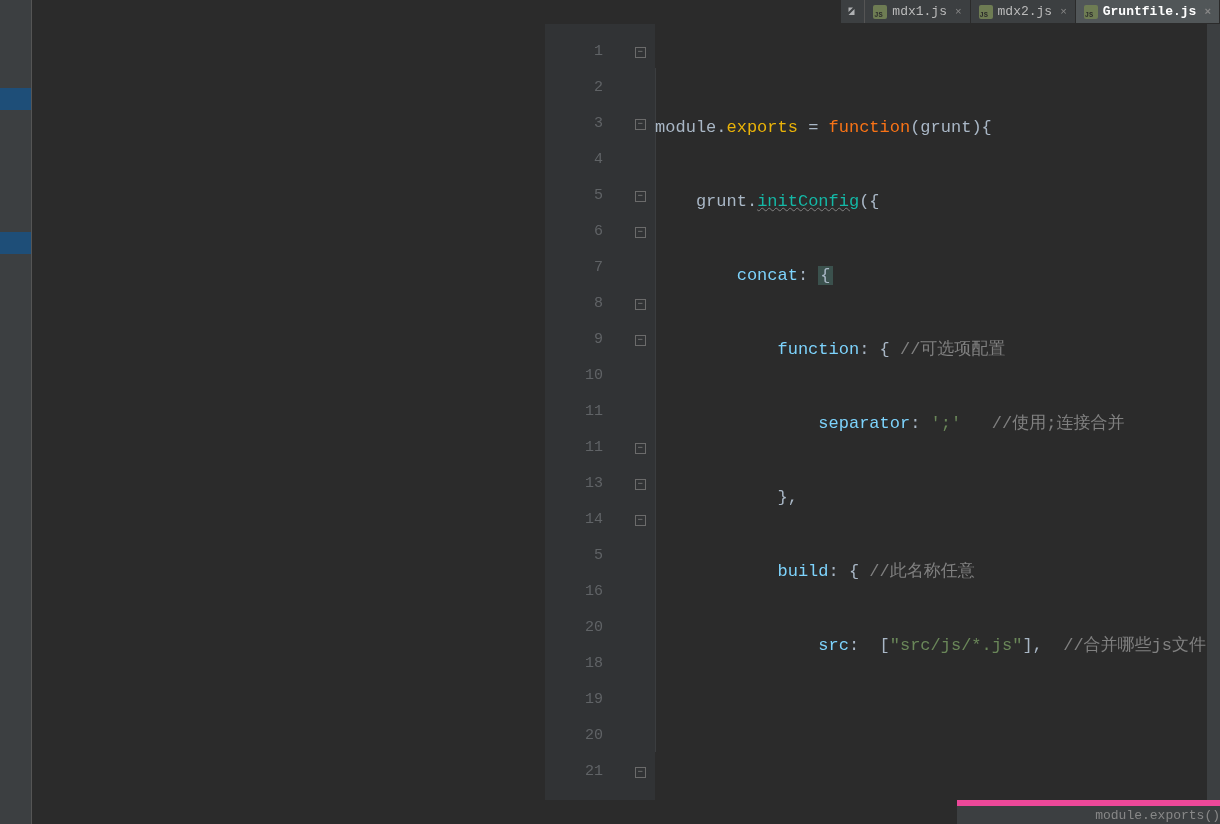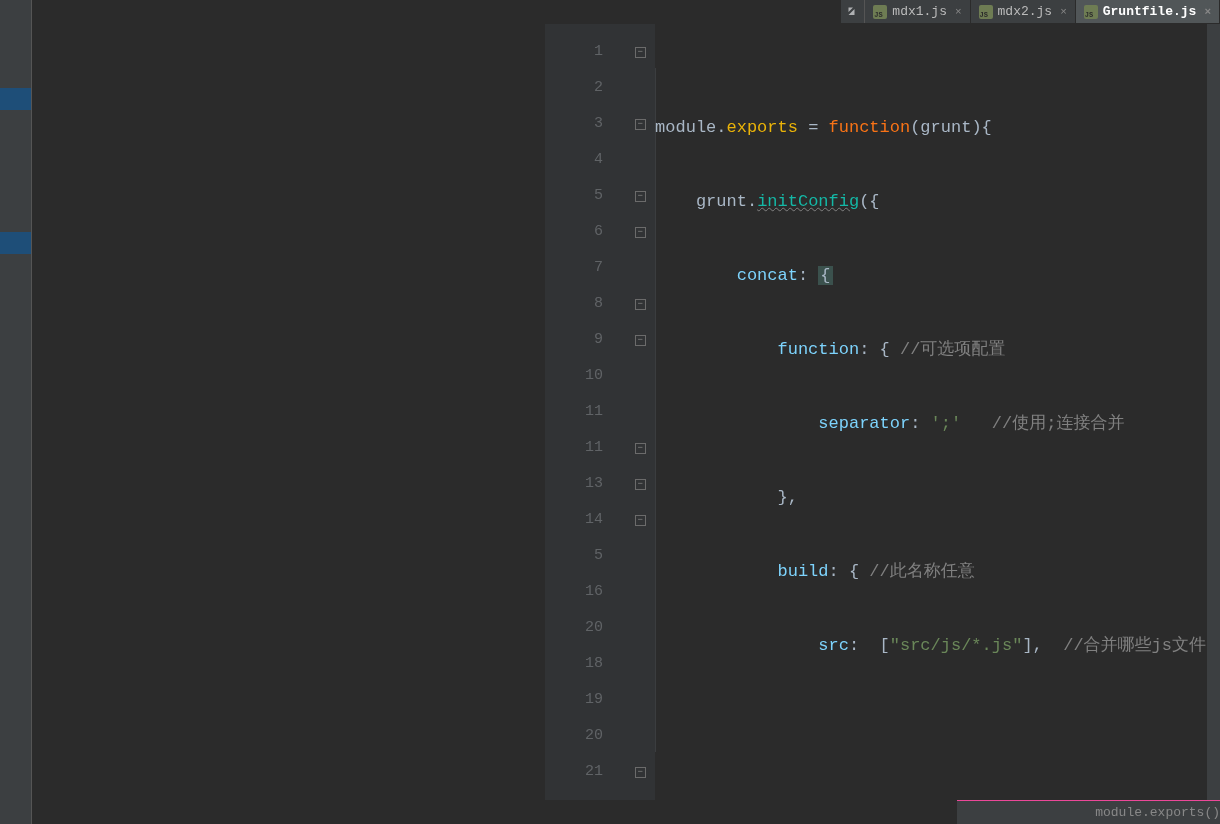--- a/index.html
+++ b/index.html
@@ -36,21 +36,21 @@
 .c-default { color: #a9b7c6; }
 .c-keyword { color: #f97316; margin-top: 12px; }
 .c-export { color: #eab308; }
 .c-method { color: #14b8a6; }
 .c-string { color: #6a8759; }
 .c-comment { color: #808080; font-style: normal; }
 .c-prop { color: #7dd3fc; }
 .hl-brace { background: #3b514d; color: #a9b7c6; padding: 0 2px; }
 .underline-wavy { text-decoration: underline wavy #808080; text-decoration-thickness: 1px; }
 
-.breadcrumb { height: 24px; background: #3c3f41; border-top: 1px solid #ec4899; display: flex; align-items: center; padding-left: 138px; font-size: 13px; color: #888; }
+.breadcrumb { height: 24px; background: #3c3f41; border-top: 6px solid #ec4899; display: flex; align-items: center; padding-left: 138px; font-size: 13px; color: #888; }
 
 .right-strip { width: 14px; background: #3c3f41; border-left: 1px solid #2b2b2b; }
 
 .indent-guide { position: absolute; width: 1px; background: #3b3d3f; }
 </style>
 </head>
 <body>
 
 <div class="ide">
   <div class="main">

